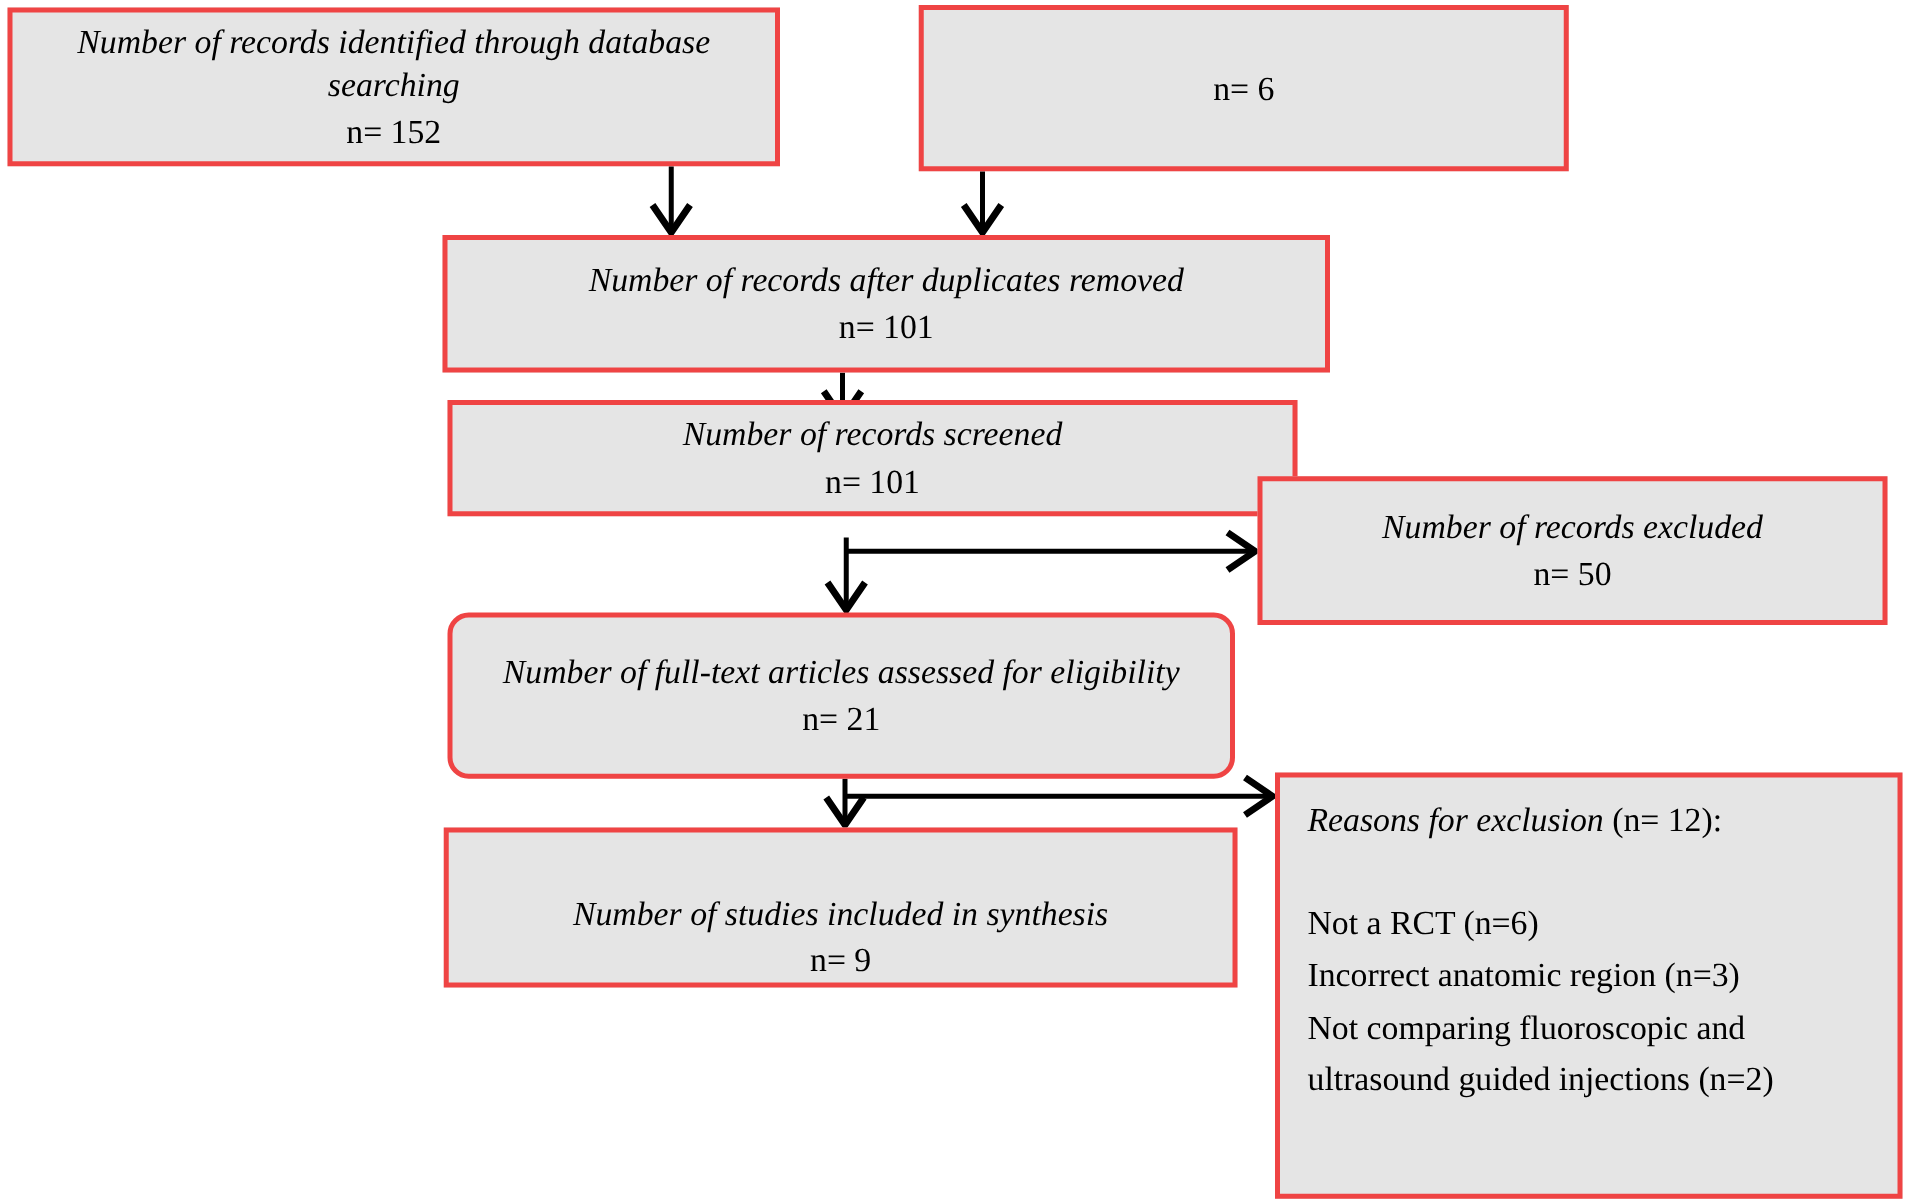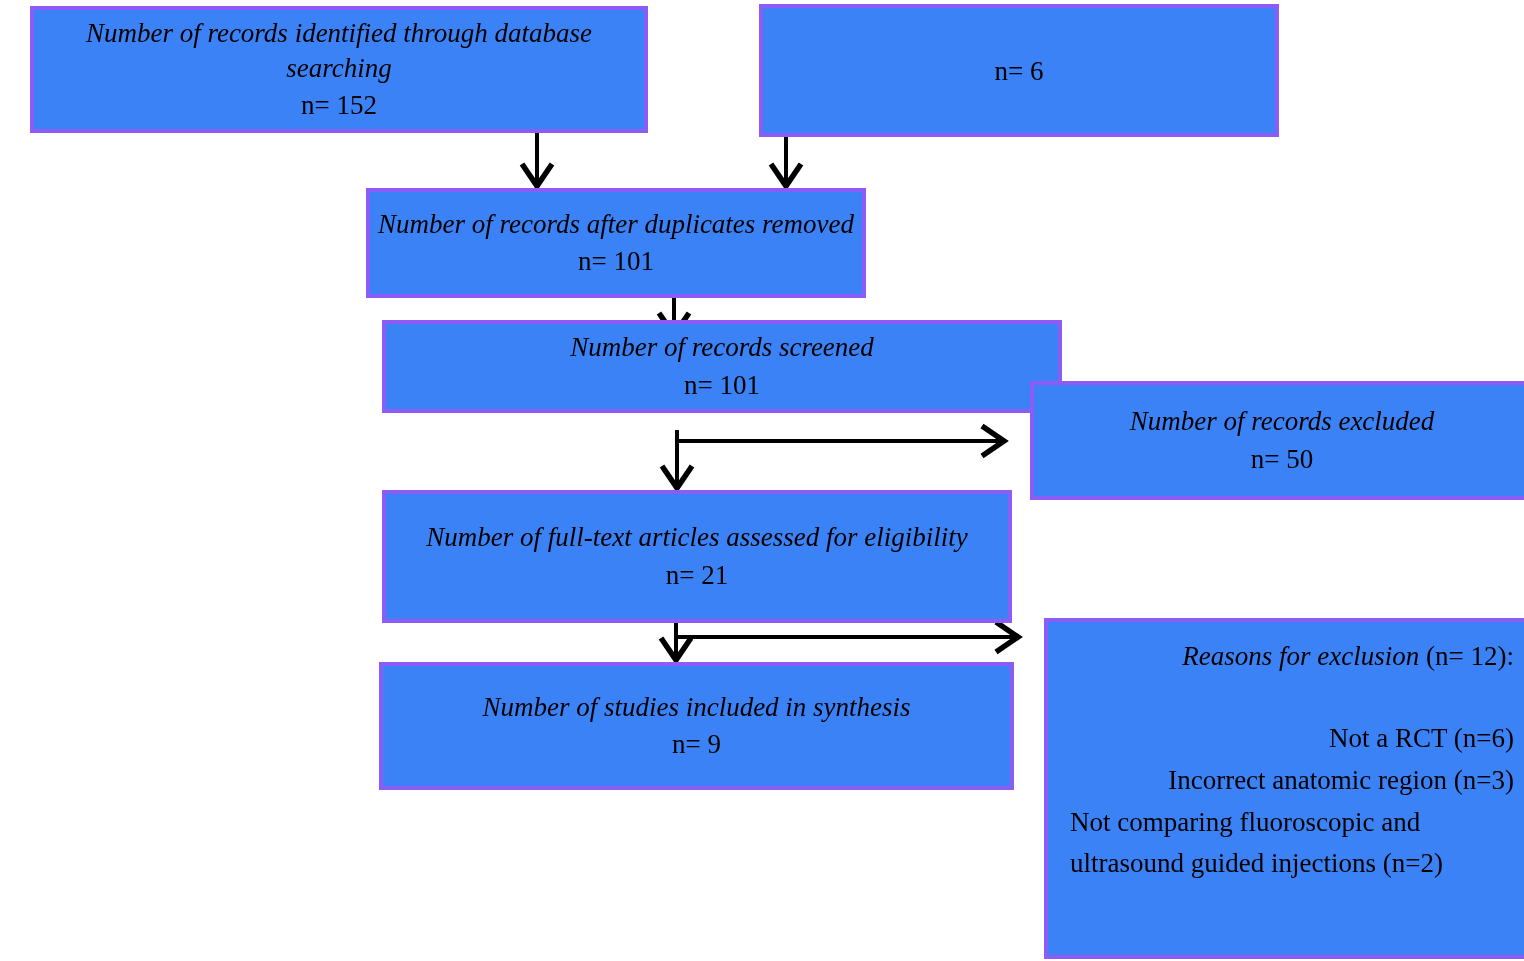--- a/index.html
+++ b/index.html
@@ -12,53 +12,52 @@
     width: 1524px;
     height: 961px;
     background: #ffffff;
     font-family: "Liberation Serif", "DejaVu Serif", serif;
     color: #000000;
     overflow: hidden;
   }
   .box {
     position: absolute;
     box-sizing: border-box;
-    border: 4px solid #8b5cf6;
-    background: #3b82f6;
+    border: 4px solid #ef4444;
+    background: #e5e5e5;
     display: flex;
     flex-direction: column;
     justify-content: center;
     align-items: center;
     text-align: center;
     font-size: 27px;
     line-height: 1.3;
     z-index: 2;
-    margin-left: 24px;
   }
   .box .label {
     font-style: italic;
   }
   .box .count {
     font-style: normal;
     margin-top: 2px;
   }
   #box-db-search      { left: 6px;    top: 6px;   width: 618px; height: 127px; }
   #box-other-sources  { left: 735px;  top: 4px;   width: 520px; height: 133px; }
   #box-other-sources .label { max-width: 430px; }
-  #box-duplicates     { left: 342px;  top: 188px; width: 500px; height: 110px; }
+  #box-duplicates     { left: 354px;  top: 188px; width: 710px; height: 110px; }
   #box-screened       { left: 358px;  top: 320px; width: 680px; height: 93px; }
   #box-excluded       { left: 1006px; top: 381px; width: 504px; height: 119px; }
-  #box-fulltext       { left: 358px;  top: 490px; width: 630px; height: 133px; }
+  #box-fulltext       { left: 358px;  top: 490px; width: 630px; height: 133px; border-radius: 17px; }
   #box-fulltext .label { max-width: 560px; }
   #box-included       { left: 355px;  top: 662px; width: 635px; height: 128px;
-                        justify-content: flex-start; padding-top: 24px; }
+                        justify-content: flex-end; padding-top: 24px; }
   #box-reasons {
     left: 1020px; top: 618px; width: 502px; height: 341px;
     justify-content: flex-start;
-    align-items: flex-end;
+    align-items: flex-start;
     text-align: left;
     padding: 14px 28px 10px 22px;
     font-size: 27px;
     line-height: 1.55;
   }
   #box-reasons .reasons-title-italic { font-style: italic; }
   #box-reasons .reasons-title-rest   { font-style: normal; }
   #box-reasons .reasons-gap { height: 40px; }
   #box-reasons .reason-item { font-style: normal; }
   #arrow-layer {

